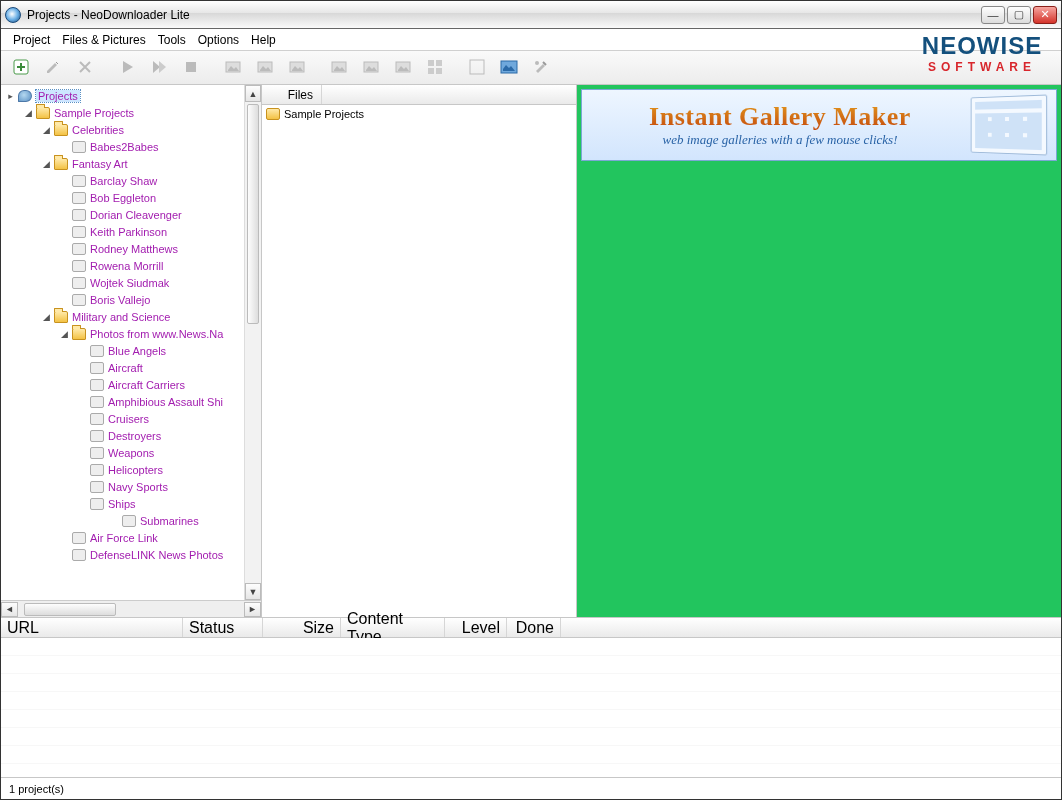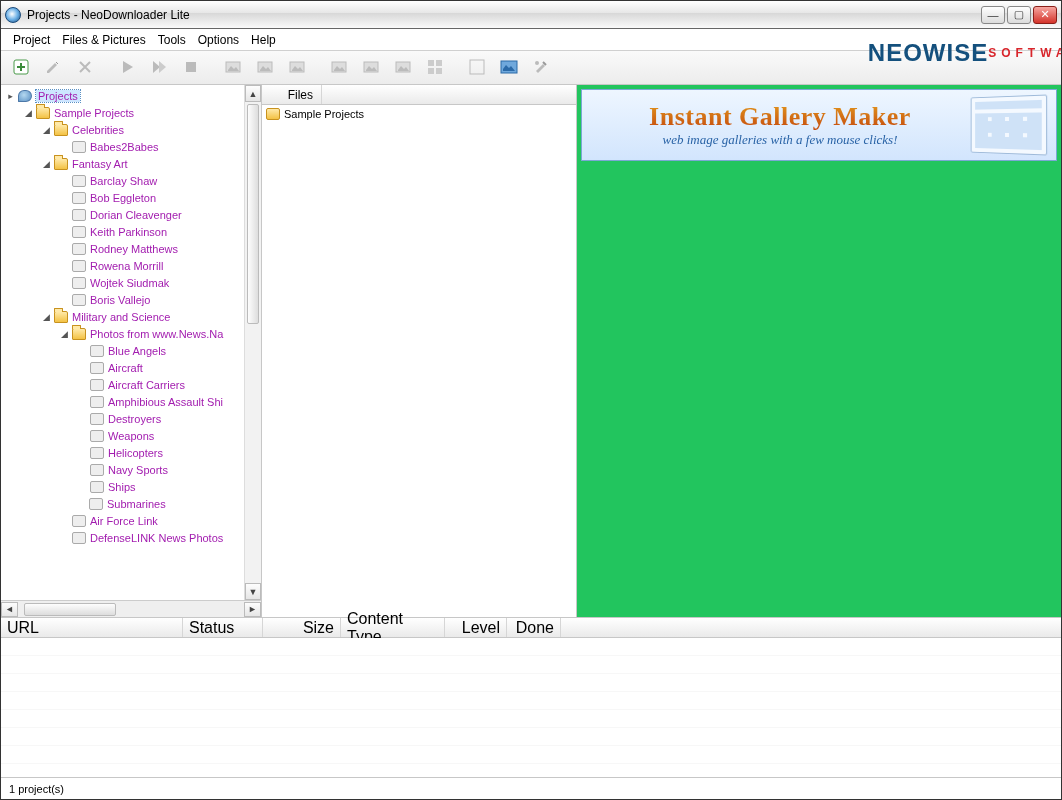--- a/index.html
+++ b/index.html
@@ -8,21 +8,21 @@
   .titlebar { height: 28px; background: linear-gradient(#fff,#e6e6e6 45%,#d8d8d8 46%,#fafafa); display: flex; align-items: center; padding: 0 4px; border-bottom: 1px solid #666;}
   .titlebar .app-icon { width:16px; height:16px; border-radius:50%; border:1px solid #1a4a7a; background:radial-gradient(circle at 6px 6px,#fff,#6cb0e6,#1a4a7a); margin-right:6px;}
   .titlebar .title { font-size:12px; color:#000; flex: 0 0 auto;}
   .titlebar .spacer{flex:1}
   .win-btns{display:flex;gap:2px}
   .win-btn{width:24px;height:18px;border:1px solid #888;border-radius:3px;background:linear-gradient(#fefefe,#dcdcdc);display:flex;align-items:center;justify-content:center;font-size:11px;color:#333;cursor:default}
   .win-btn.close{background:linear-gradient(#f6a6a0,#d4332a);color:#fff;border-color:#8a1e18}
   
   .menubar{height:22px;display:flex;align-items:center;padding:0 8px;gap:4px;border-bottom:1px solid #d0d0d0;position:relative}
   .menubar .menuitem{padding:2px 4px;font-size:12px;color:#000;cursor:default}
-  .brand{position:absolute;right:4px;top:-3px;height:54px;width:150px;display:flex;align-items:center;justify-content:center;z-index:3}
+  .brand{position:absolute;right:4px;top:-3px;height:54px;width:150px;display:flex;flex-direction:column;align-items:center;justify-content:center;z-index:3}
   .brand .b1{font-family:"Arial Black",sans-serif;font-size:24px;font-weight:900;letter-spacing:1px;color:#14507d;}
   .brand .b2{font-family:"Arial Black",sans-serif;font-size:12px;font-weight:900;letter-spacing:5px;color:#d8262c}
   
   .toolbar{height:34px;border-bottom:1px solid #c7c7c7;display:flex;align-items:center;padding:2px 6px;gap:4px;background:linear-gradient(#fafafa,#ececec)}
   .tb-btn{width:28px;height:28px;border:1px solid transparent;border-radius:3px;display:flex;align-items:center;justify-content:center;color:#888;cursor:default}
   .tb-btn svg{width:20px;height:20px}
   .tb-sep{width:6px}
   
   .main{flex:1;display:flex;min-height:0}
   .left{width:261px;display:flex;flex-direction:column;border-right:1px solid #c7c7c7;min-height:0}
@@ -294,20 +294,25 @@
               <span class="label">Aircraft Carriers</span>
             </div>
             <div class="node" style="padding-left: 76px;">
               <span class="toggle"></span>
               <span class="item-icon"></span>
               <span class="label">Amphibious Assault Shi</span>
             </div>
             <div class="node" style="padding-left: 76px;">
               <span class="toggle"></span>
               <span class="item-icon"></span>
+              <span class="label">Cruisers</span>
+            </div>
+            <div class="node" style="padding-left: 76px;">
+              <span class="toggle"></span>
+              <span class="item-icon"></span>
               <span class="label">Destroyers</span>
             </div>
             <div class="node" style="padding-left: 76px;">
               <span class="toggle"></span>
               <span class="item-icon"></span>
               <span class="label">Weapons</span>
             </div>
             <div class="node" style="padding-left: 76px;">
               <span class="toggle"></span>
               <span class="item-icon"></span>
@@ -316,21 +321,21 @@
             <div class="node" style="padding-left: 76px;">
               <span class="toggle"></span>
               <span class="item-icon"></span>
               <span class="label">Navy Sports</span>
             </div>
             <div class="node" style="padding-left: 76px;">
               <span class="toggle"></span>
               <span class="item-icon"></span>
               <span class="label">Ships</span>
             </div>
-            <div class="node" style="padding-left: 75px;">
+            <div class="node" style="padding-left: 108px;">
               <span class="toggle"></span>
               <span class="item-icon"></span>
               <span class="label">Submarines</span>
             </div>
             <div class="node" style="padding-left: 58px;">
               <span class="toggle"></span>
               <span class="item-icon"></span>
               <span class="label">Air Force Link</span>
             </div>
             <div class="node" style="padding-left: 58px;">

